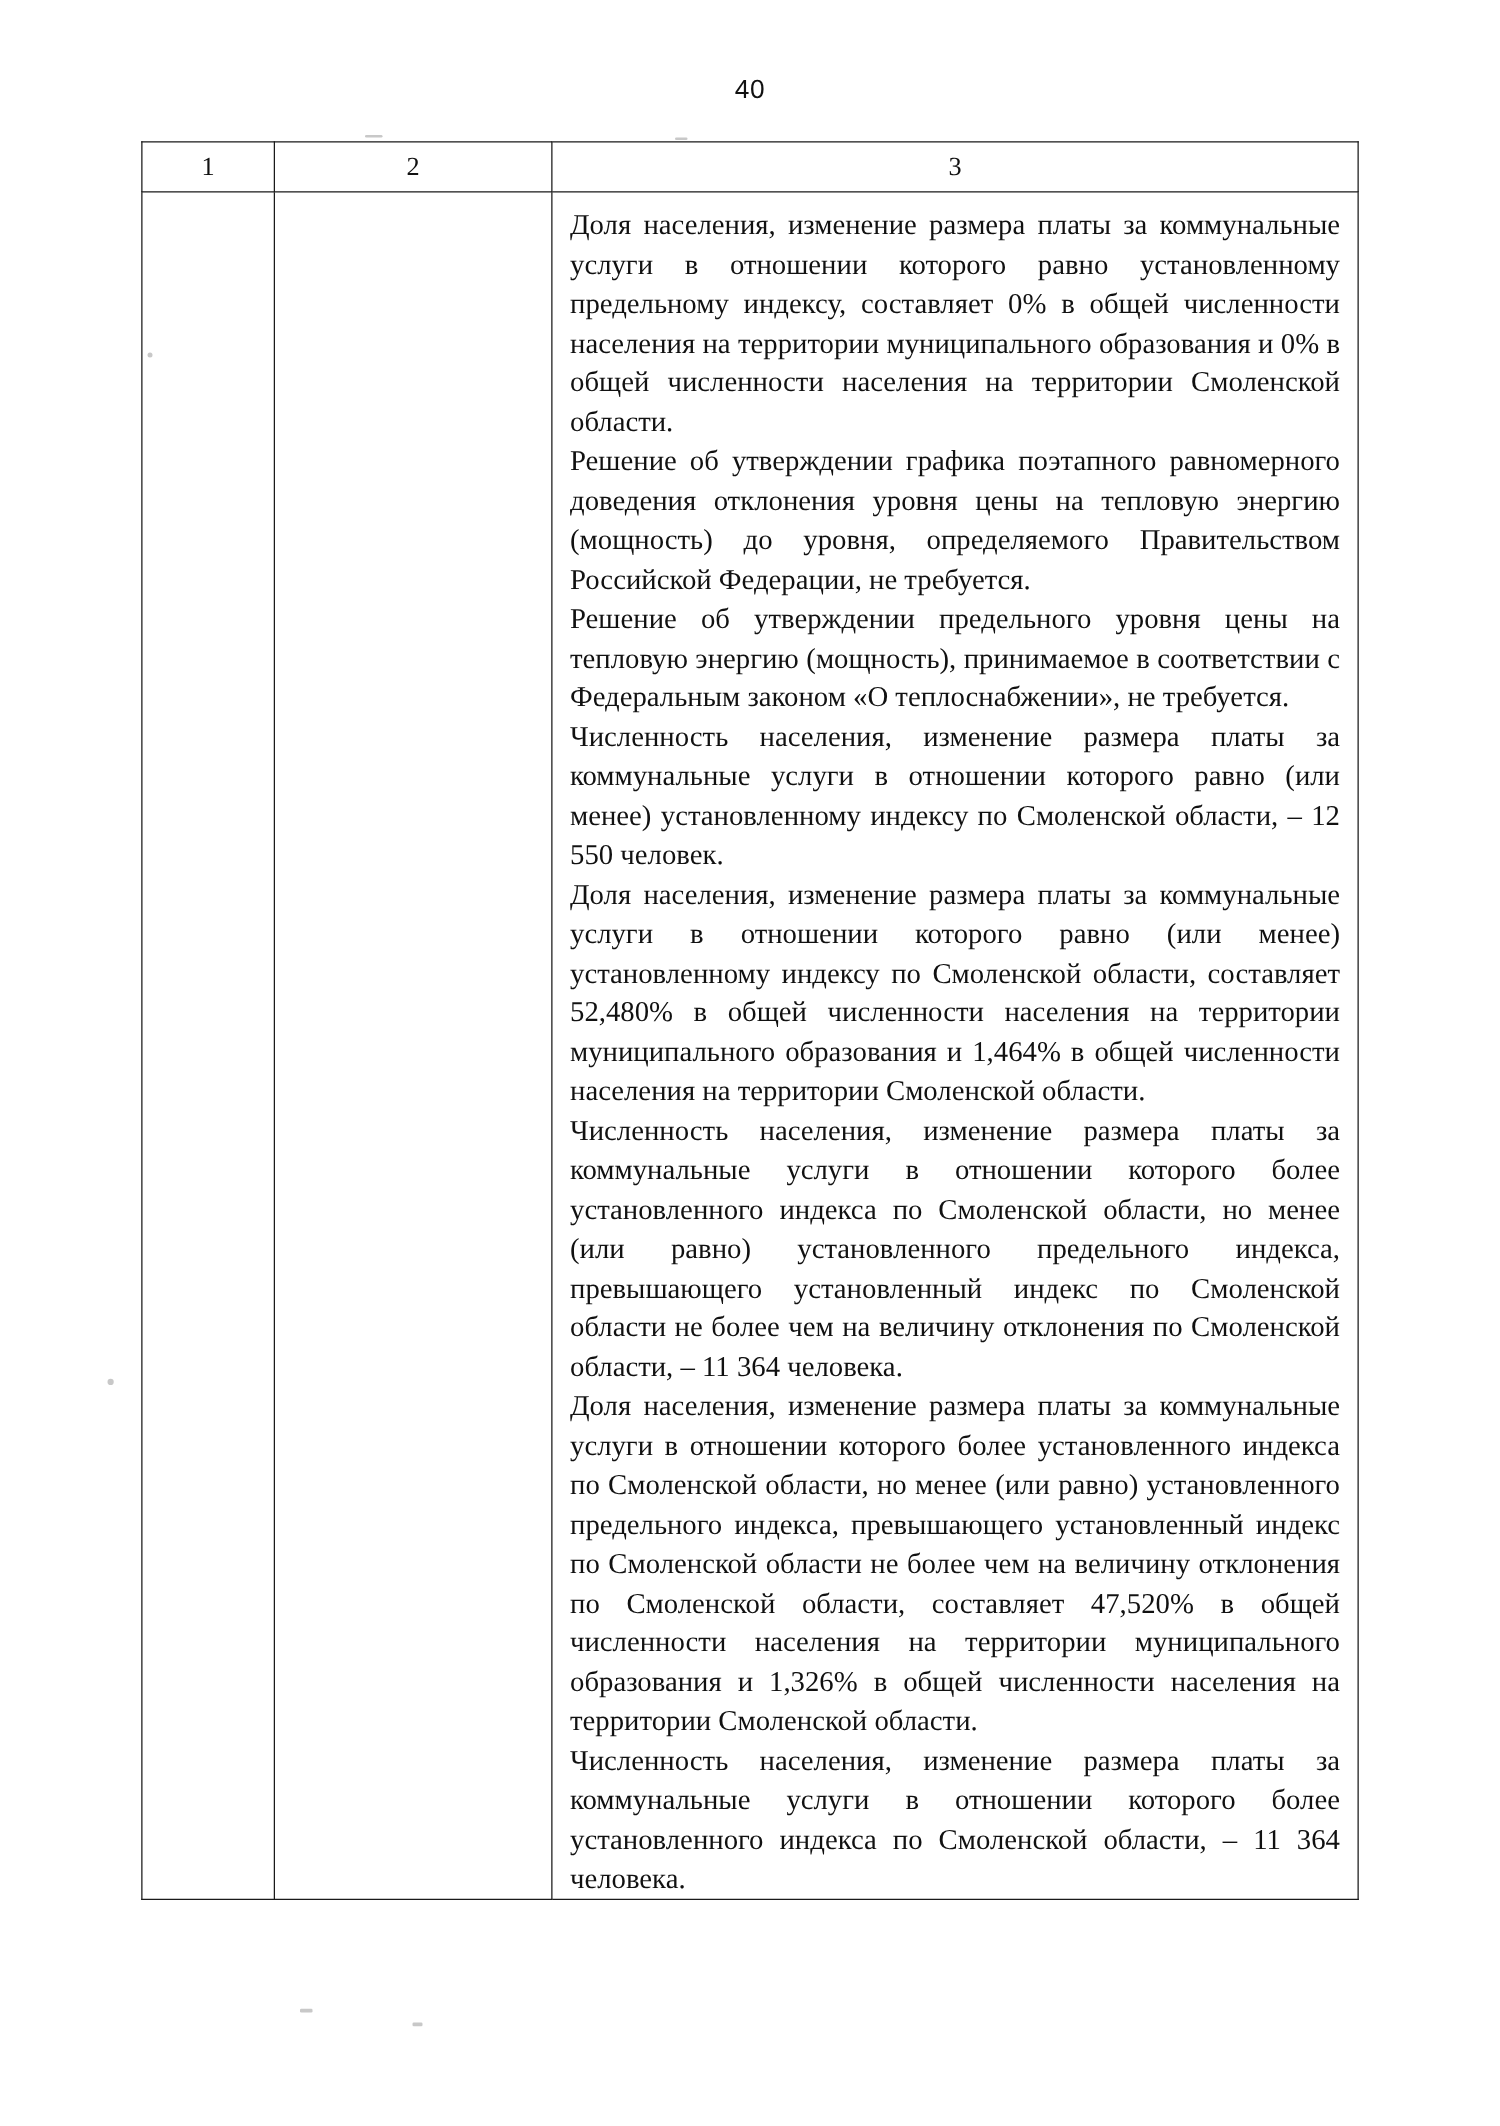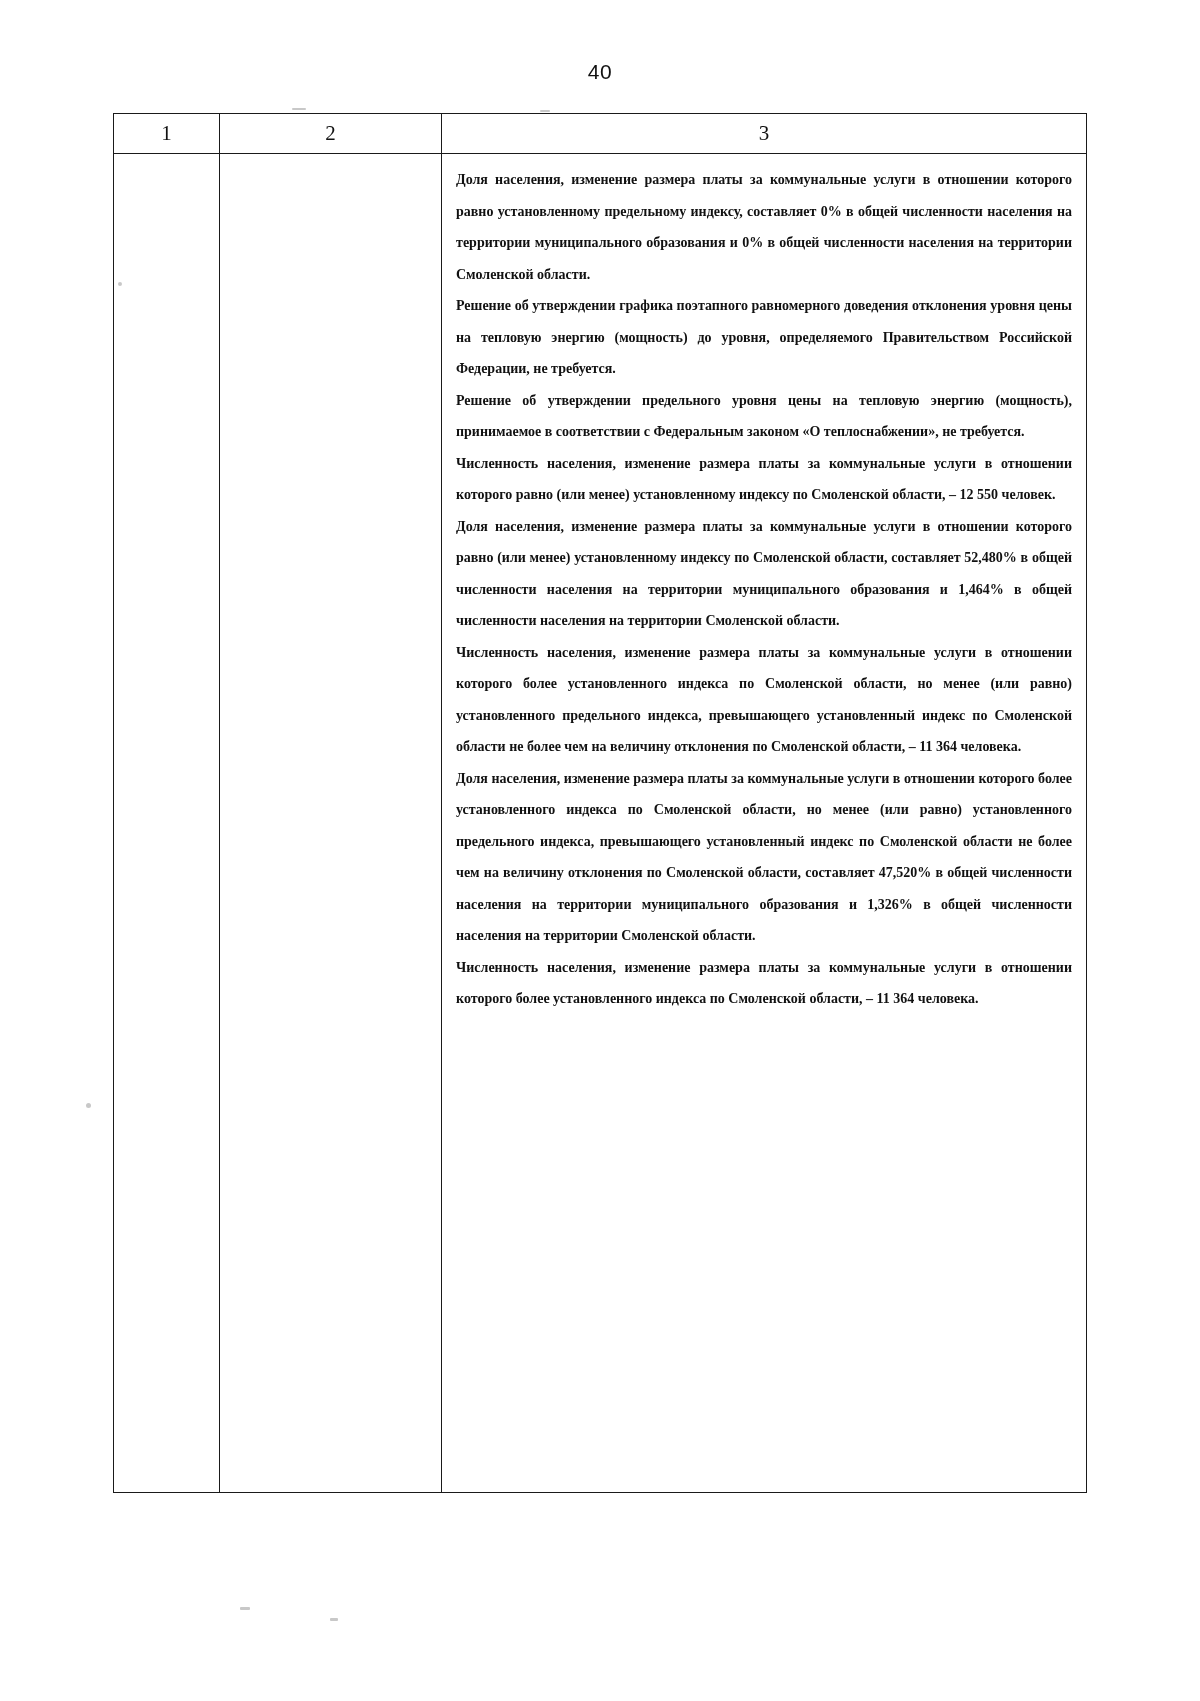--- a/index.html
+++ b/index.html
@@ -52,26 +52,25 @@
     font-size: 21px;
     height: 39px;
     vertical-align: middle;
     font-family: "Liberation Serif", serif;
   }
   .body-row td {
     height: 1338px;
   }
   .cell3-content {
     padding: 10px 14px 0 14px;
-    font-size: 14px;
+    font-size: 23px;
     line-height: 31.5px;
     text-align: justify;
     text-justify: inter-word;
     hyphens: none;
-    font-weight: bold;
   }
   .cell3-content p {
     margin: 0;
     text-align: justify;
   }
   
   .speck {
     position: absolute;
     background: #9a9a9a;
     border-radius: 50%;

